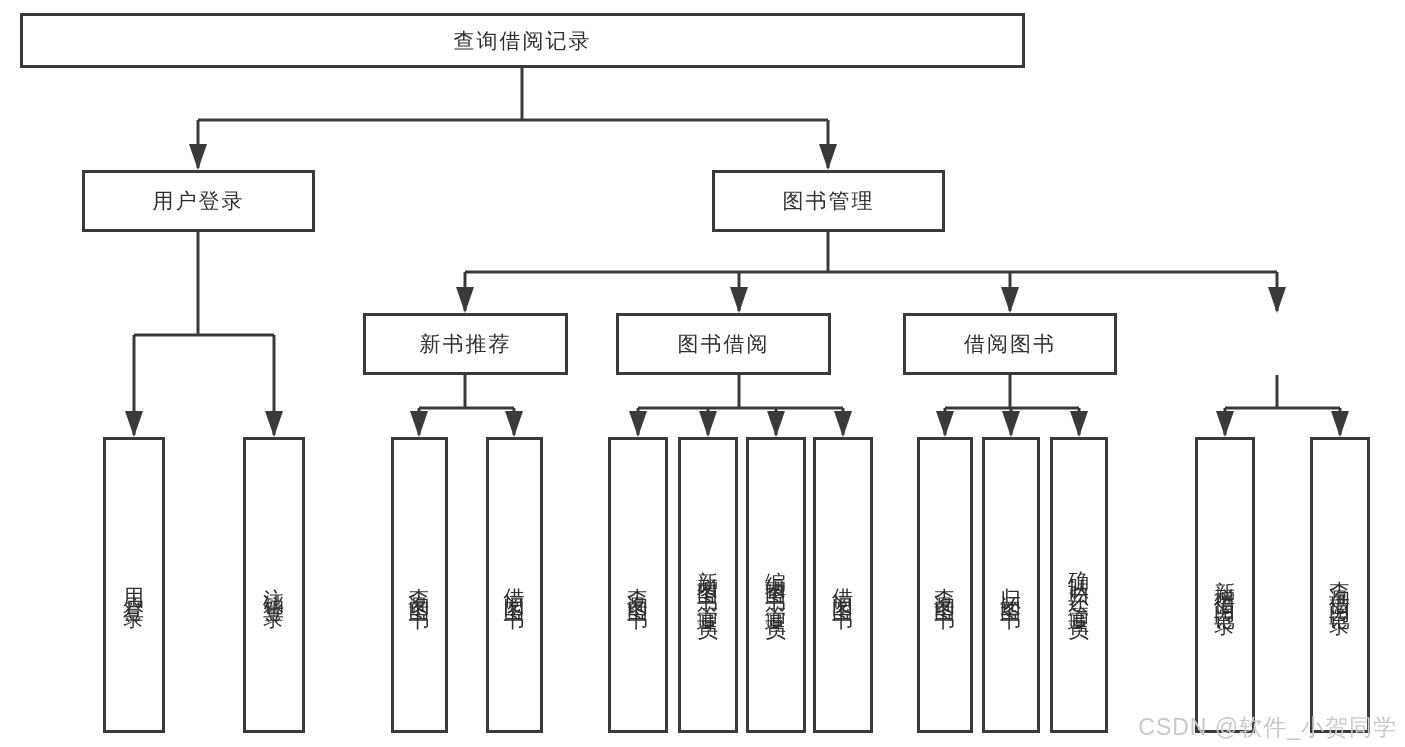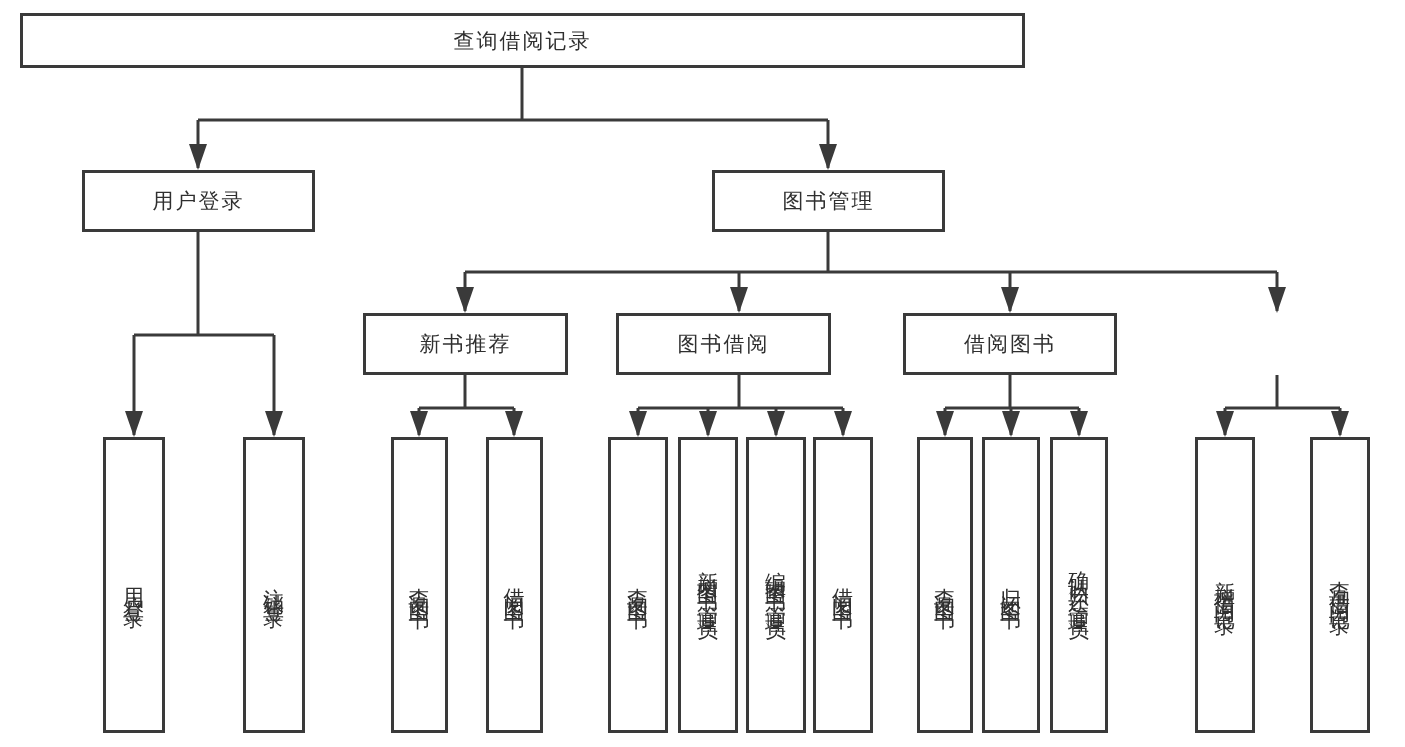--- a/index.html
+++ b/index.html
@@ -113,14 +113,15 @@
   <div class="node leaf" style="left:746px;top:437px;width:60px;height:296px;">编辑图书（管理员）</div>
   <div class="node leaf" style="left:813px;top:437px;width:60px;height:296px;">借阅图书</div>
 
   <div class="node leaf" style="left:917px;top:437px;width:56px;height:296px;">查询图书</div>
   <div class="node leaf" style="left:982px;top:437px;width:58px;height:296px;">归还图书</div>
   <div class="node leaf" style="left:1050px;top:437px;width:58px;height:296px;">确认归还（管理员）</div>
 
   <div class="node leaf" style="left:1195px;top:437px;width:60px;height:296px;">新增借阅记录</div>
   <div class="node leaf" style="left:1310px;top:437px;width:60px;height:296px;">查询借阅记录</div>
 
+  <div class="watermark">CSDN @软件_小贺同学</div>
 
 </div>
 
 </body></html>

